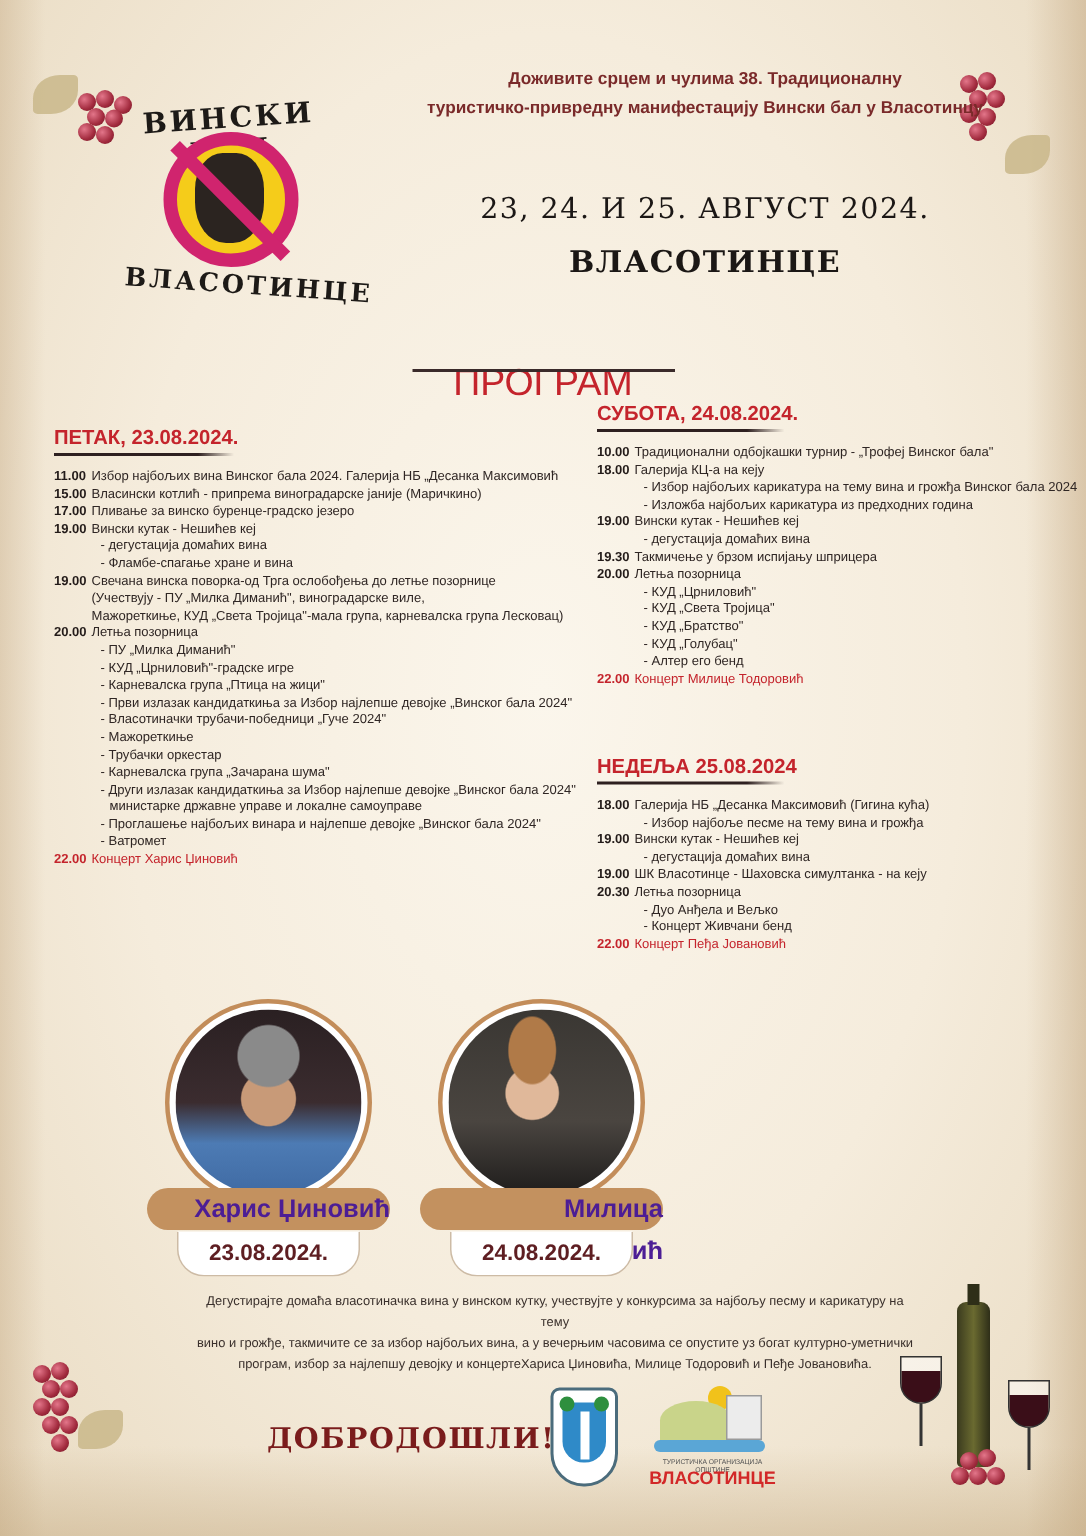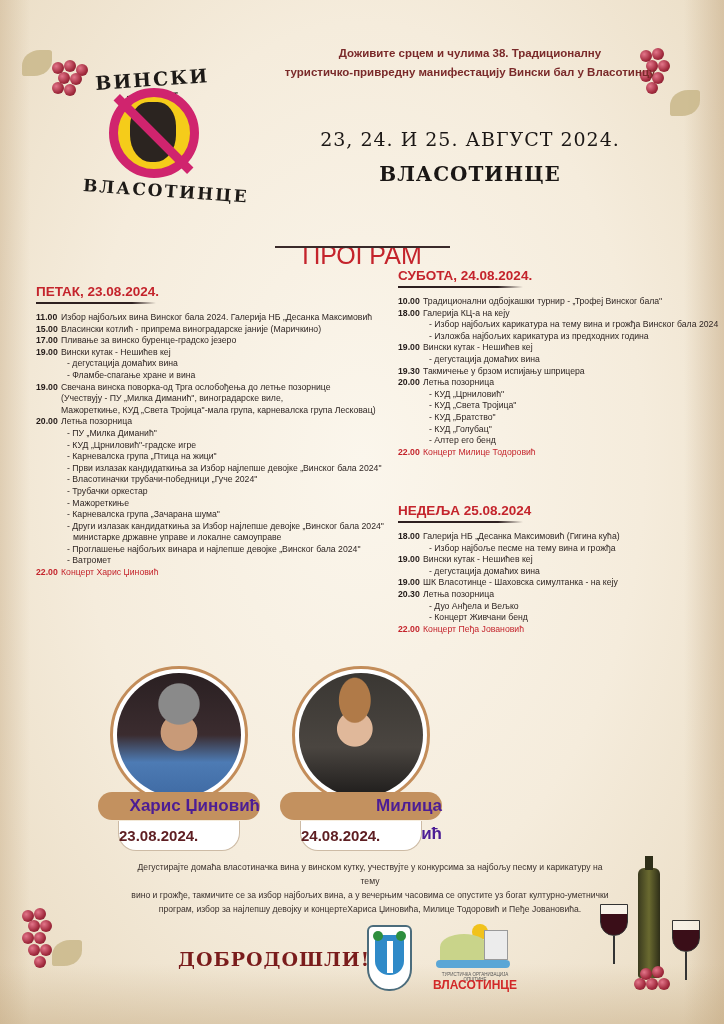--- a/index.html
+++ b/index.html
@@ -70,21 +70,21 @@
   .ev.red .t, .ev.red .d { color:#c4242c; }
 
   .artist { position:absolute; top:666px; width:150px; height:190px; }
   .artist-photo { position:absolute; left:6px; top:0; width:138px; height:138px; border-radius:50%;
     border:3px solid #c38d5a; background:#fff; padding:4px; }
   .artist-photo .ph { width:100%; height:100%; border-radius:50%; overflow:hidden; position:relative; }
   .artist-name { position:absolute; left:-6px; top:126px; width:162px; height:28px; border-radius:14px;
     background:#c3915f; color:#4c1d95; font-weight:bold; font-size:17px; text-align:right; line-height:28px; }
   .artist-date { position:absolute; left:14px; top:155px; width:122px; height:30px;
     border-radius:0 0 18px 18px; background:#fff; border:1px solid #cdbba5; border-top:none;
-    color:#5e1e22; font-weight:bold; font-size:15px; text-align:left; line-height:30px; }
+    color:#5e1e22; font-weight:bold; font-size:15px; text-align:center; line-height:30px; }
 
   .footer-text { position:absolute; top:860px; left:130px; width:480px; text-align:center;
     color:#3a302c; font-size:8.6px; line-height:14px; }
   .welcome { position:absolute; top:948px; left:178px; color:#7a1c1c; font-family:"DejaVu Serif", serif;
     font-weight:bold; font-size:19px; letter-spacing:1px; }
   .coat { position:absolute; top:925px; left:367px; width:45px; height:66px;
     border:2px solid #4b6c7c; border-radius: 6px 6px 22px 22px; background:#ffffff; overflow:hidden; }
   .coat .water { position:absolute; left:6px; right:6px; top:8px; bottom:14px; background:#2f8ac8; border-radius:4px 4px 14px 14px;}
   .coat .tower { position:absolute; left:18px; top:14px; width:6px; height:32px; background:#fff; }
   .coat .g1, .coat .g2 { position:absolute; top:4px; width:10px; height:10px; background:#2e8f3e; border-radius:50%; }
@@ -225,25 +225,25 @@
         <li class="ev sub">
           <span class="t"></span>
           <span class="d">- Први излазак кандидаткиња за Избор најлепше девојке „Винског бала 2024"</span>
         </li>
         <li class="ev sub">
           <span class="t"></span>
           <span class="d">- Власотиначки трубачи-победници „Гуче 2024"</span>
         </li>
         <li class="ev sub">
           <span class="t"></span>
+          <span class="d">- Мажореткиње</span>
+        </li>
+        <li class="ev sub">
+          <span class="t"></span>
           <span class="d">- Трубачки оркестар</span>
-        </li>
-        <li class="ev sub">
-          <span class="t"></span>
-          <span class="d">- Мажореткиње</span>
         </li>
         <li class="ev sub">
           <span class="t"></span>
           <span class="d">- Карневалска група „Зачарана шума"</span>
         </li>
         <li class="ev sub">
           <span class="t"></span>
           <span class="d">- Други излазак кандидаткиња за Избор најлепше девојке „Винског бала 2024"</span>
         </li>
         <li class="ev sub2">

